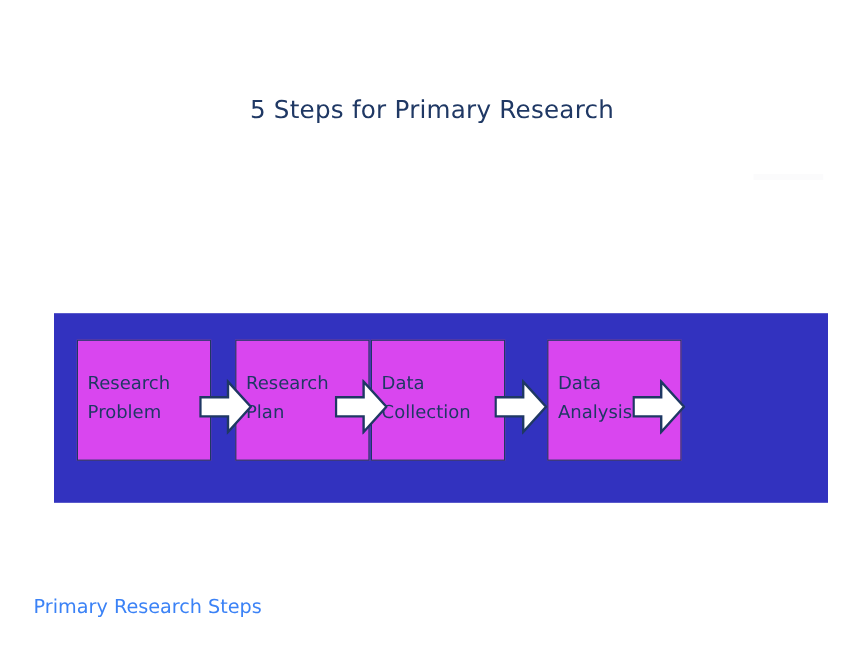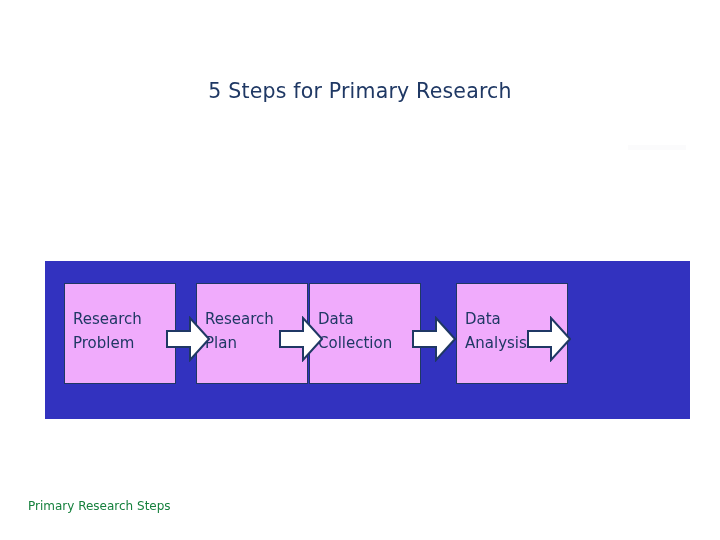--- a/index.html
+++ b/index.html
@@ -58,21 +58,21 @@
     height: 158px;
     background: #3232bf;
   }
 
   
   .step-box {
     position: absolute;
     top: 277px;
     width: 112px;
     height: 101px;
-    background: #f0abfc;
+    background: #d946ef;
     border: 1px solid #1f3864;
     box-sizing: border-box;
   }
   .step-box-1 { left: 64px; }
   .step-box-2 { left: 196px; }
   .step-box-3 { left: 309px; }
   .step-box-4 { left: 456px; }
   .step-box-5 { left: 570px; }
 
   .step-label {
@@ -102,23 +102,23 @@
   .step-arrow-1 { left: 166px; }
   .step-arrow-2 { left: 279px; }
   .step-arrow-3 { left: 412px; }
   .step-arrow-4 { left: 527px; }
 
   
   #footer-label {
     position: absolute;
     left: 28px;
     top: 492px;
-    font-size: 12px;
+    font-size: 16px;
     line-height: 16px;
-    color: #15803d;
+    color: #3b82f6;
     font-family: "DejaVu Sans", sans-serif;
     white-space: nowrap;
   }
 </style>
 </head>
 <body>
 
 <div id="slide">
 
   <div id="slide-title">5 Steps for Primary Research</div>

